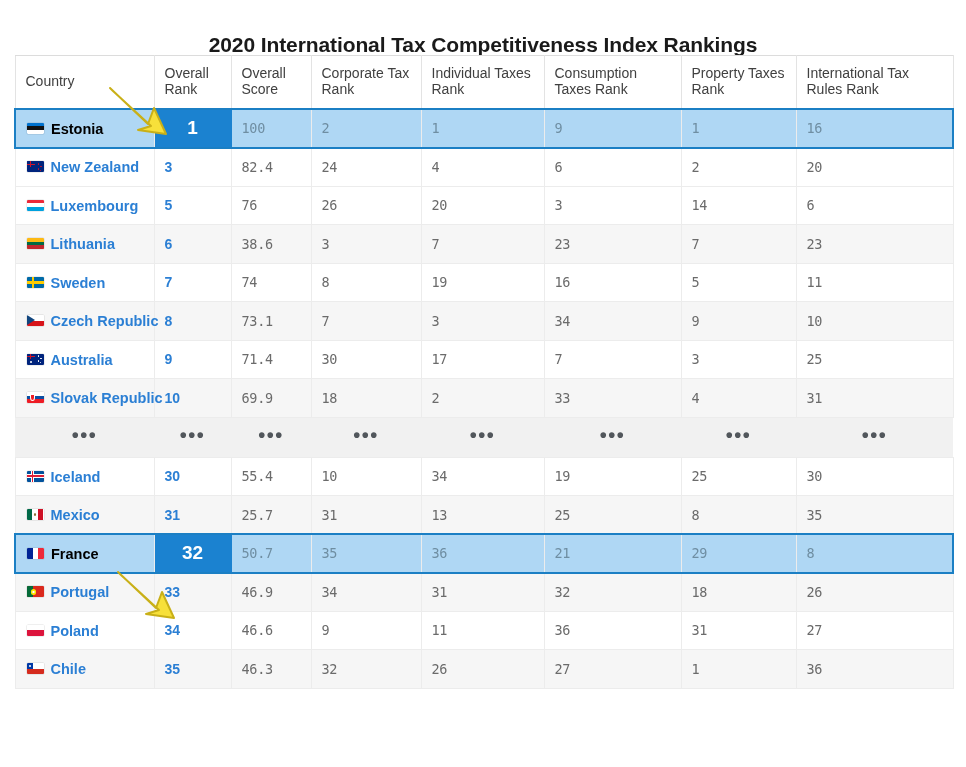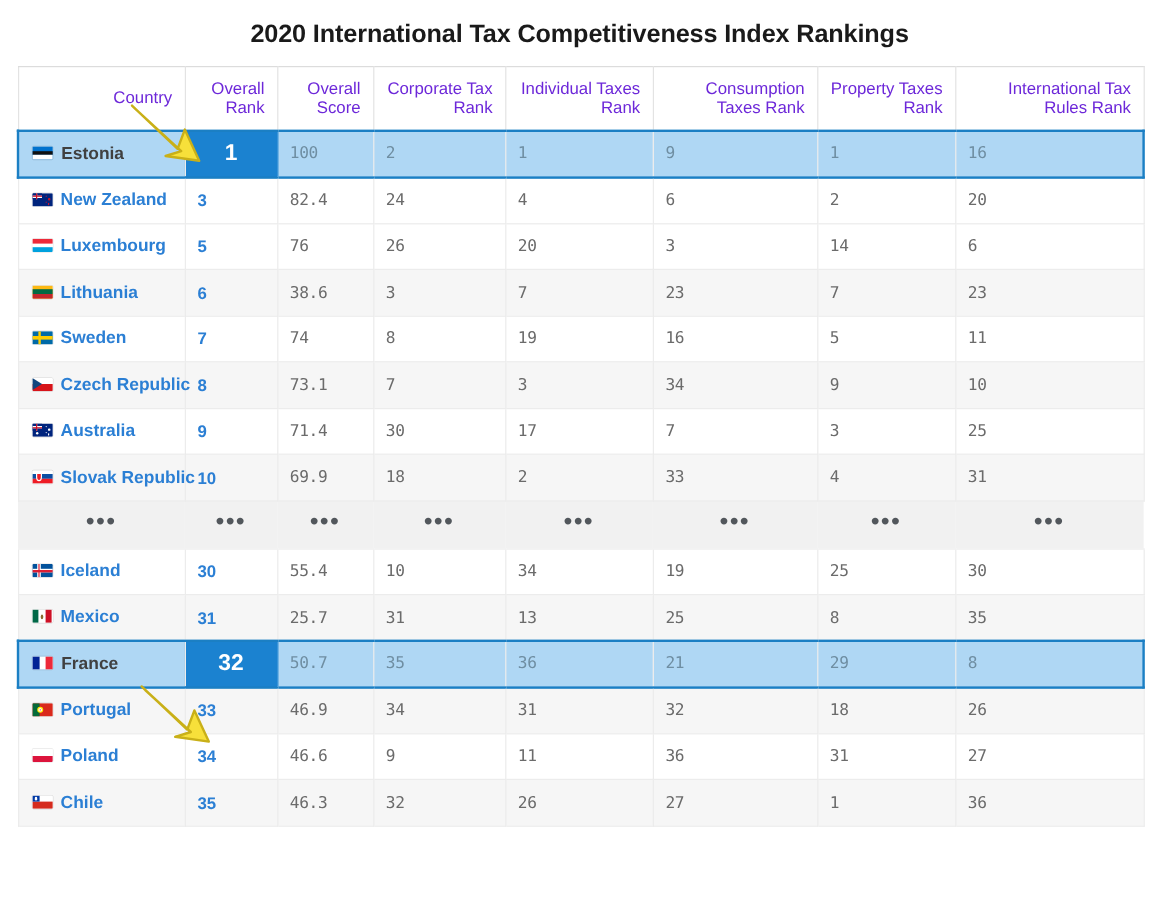--- a/index.html
+++ b/index.html
@@ -20,20 +20,21 @@
   
   .title {
     text-align: center;
     font-size: 21px;
     font-weight: bold;
     color: #1a1a1a;
     letter-spacing: -0.1px;
     padding: 14px 0 0 0;
     height: 44px;
     line-height: 30px;
+    margin-top: 16px;
   }
 
   
   .table-wrap {
     position: absolute;
     left: 14px;
     top: 55px;
     width: 938px;
   }
   table.rank {
@@ -51,25 +52,25 @@
   col.c-indiv   { width: 123px; }
   col.c-consum  { width: 137px; }
   col.c-prop    { width: 115px; }
   col.c-intl    { width: 157px; }
 
   
   thead th {
     background: #ffffff;
     border: 1px solid #e3e3e3;
     border-top: 1px solid #dcdcdc;
-    text-align: right;
+    text-align: left;
     vertical-align: middle;
     font-weight: normal;
     font-size: 14px;
-    color: #6d28d9;
+    color: #404040;
     padding: 9px 10px 11px 10px;
     height: 53px;
     line-height: 16px;
   }
   thead th .hdr-l2 { display: block; }
 
   
   tbody td {
     border: 1px solid #ececec;
     padding: 0 10px;
@@ -121,21 +122,21 @@
 
   
   tr.hl td {
     background: #afd7f4 !important;
     border-top: 2px solid #1b7fc4 !important;
     border-bottom: 2px solid #1b7fc4 !important;
     color: #6f8ea2;
   }
   tr.hl td.country-cell {
     border-left: 2px solid #1b7fc4 !important;
-    color: #404040;
+    color: #000000;
   }
   tr.hl td:last-child {
     border-right: 2px solid #1b7fc4 !important;
   }
   tr.hl td.rank-cell {
     background: #1b82d0 !important;
     color: #ffffff !important;
     font-size: 19px;
     font-weight: bold;
     text-align: center;

